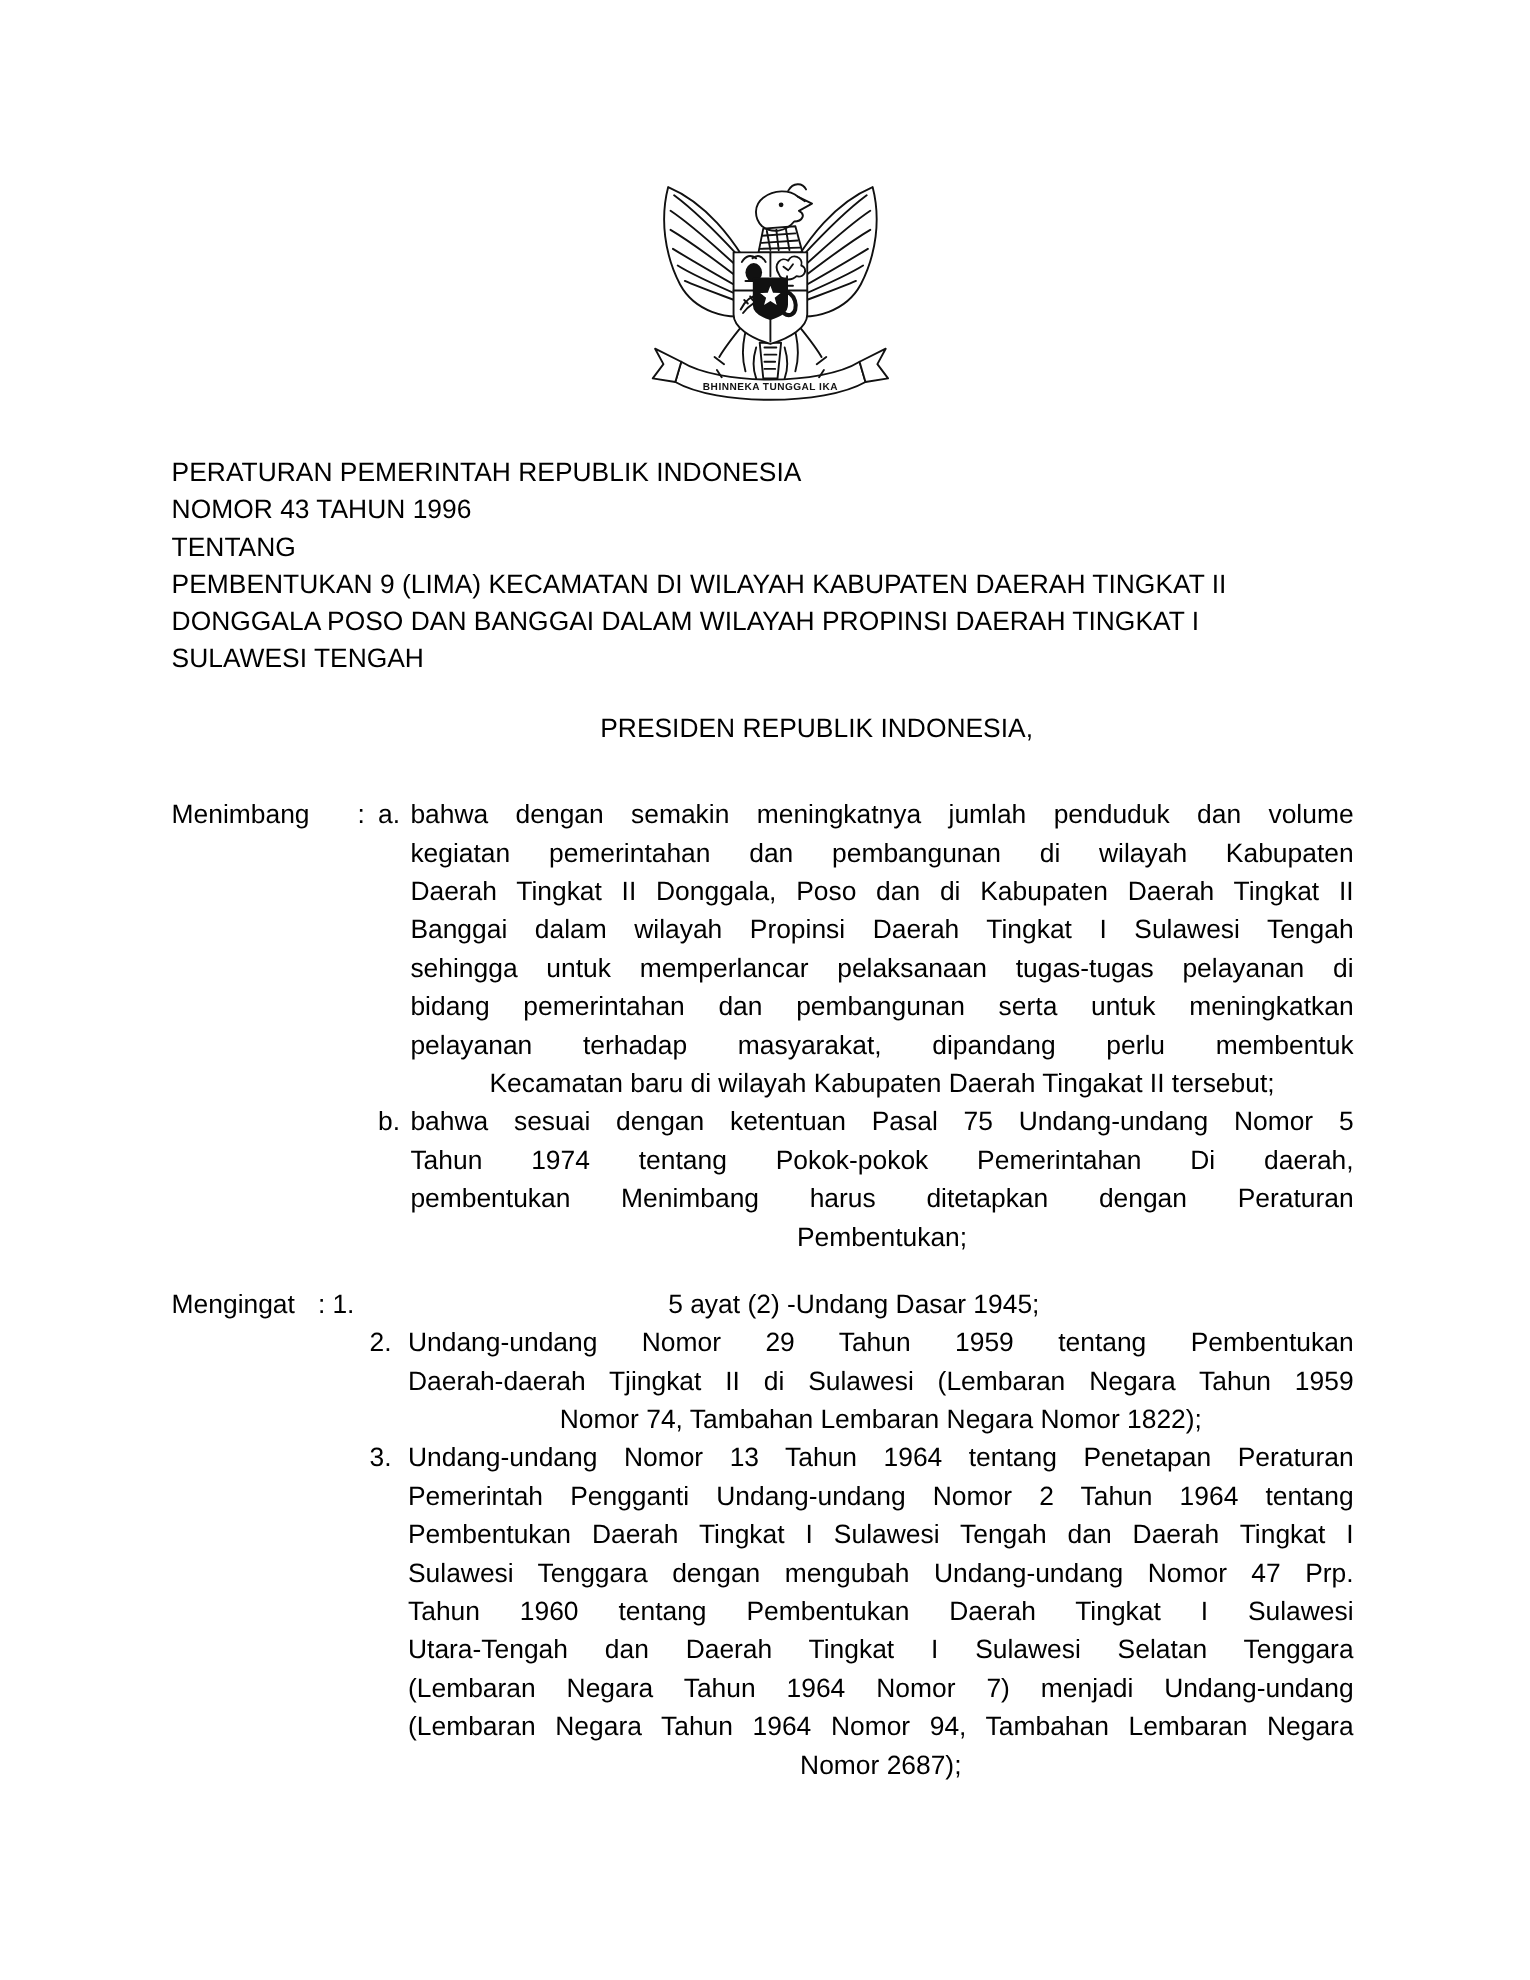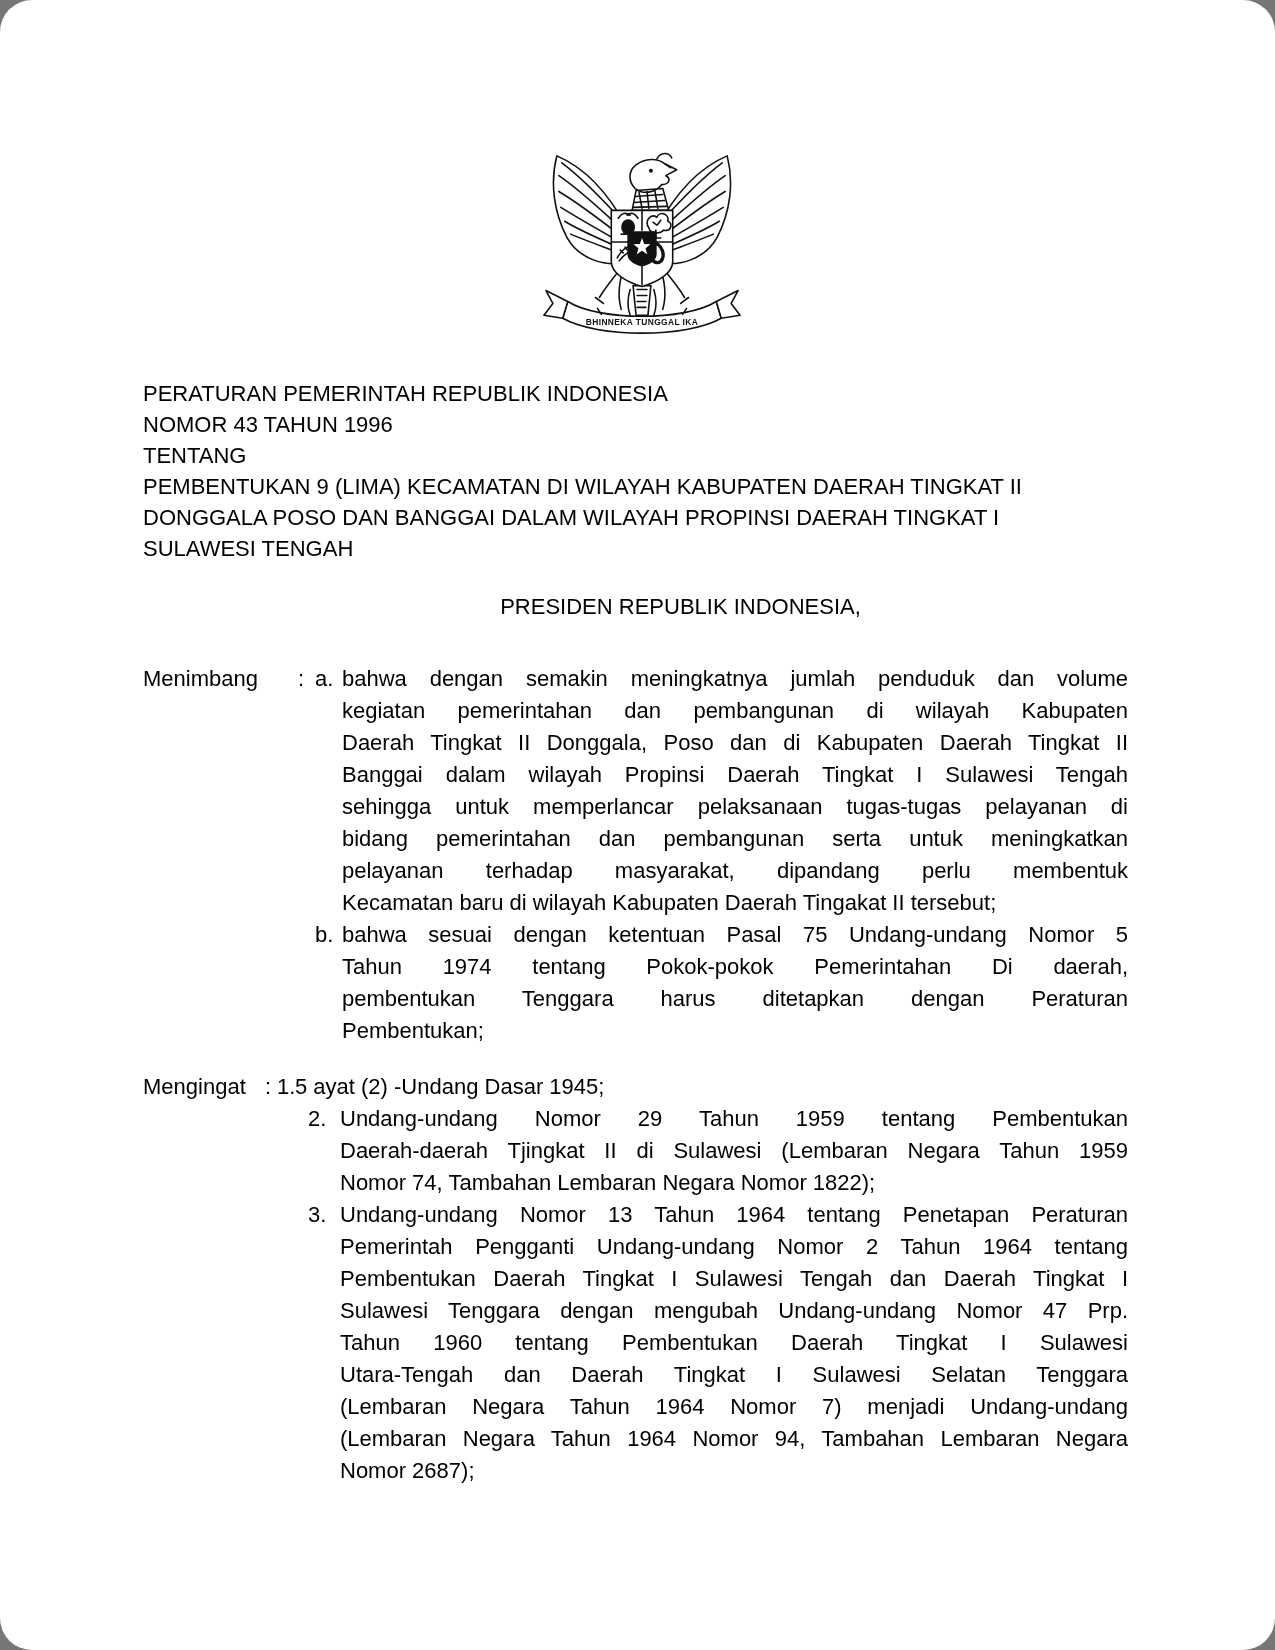--- a/index.html
+++ b/index.html
@@ -5,21 +5,20 @@
   html,body{margin:0;padding:0;background:#777;}
   .page{
     position:relative;
     width:1275px;height:1650px;
     margin:0 auto;
     background:#ffffff;
     color:#000;
     font-family:"Liberation Sans", sans-serif;
     font-size:22px;
     overflow:hidden;
-    border-radius:32px;
   }
   .emblem{
     position:absolute;
     left:538px;top:145px;
     width:208px;height:202px;
   }
   .emblem svg{width:100%;height:100%;display:block;}
   .content{
     position:absolute;
     left:143px;top:0;
@@ -54,21 +53,21 @@
   .c-items{flex:1;min-width:0;}
   .item{display:flex;align-items:flex-start;}
   .marker{flex:none;}
   .menimbang .marker{width:27px;}
   .mengingat .item .marker{width:18px;}
   .mengingat .item.indent{margin-left:31px;}
   .mengingat .item.indent .marker{width:32px;}
   .item-body{flex:1;min-width:0;}
   .line{height:32px;overflow:hidden;}
   .line.just{text-align:justify;text-align-last:justify;}
-  .line.last{text-align:left;}
+  .line.last{text-align:center;}
 </style>
 </head>
 <body>
 
 <div class="page">
 
   <div class="emblem">
     <svg viewBox="0 0 210 200" xmlns="http://www.w3.org/2000/svg">
       <g fill="none" stroke="#111" stroke-width="1.6" stroke-linecap="round" stroke-linejoin="round">
 
@@ -168,21 +167,21 @@
               <div class="line just">bidang pemerintahan dan pembangunan serta untuk meningkatkan</div>
               <div class="line just">pelayanan terhadap masyarakat, dipandang perlu membentuk</div>
               <div class="line last">Kecamatan baru di wilayah Kabupaten Daerah Tingakat II tersebut;</div>
             </div>
           </div>
           <div class="item">
             <span class="marker">b.</span>
             <div class="item-body">
               <div class="line just">bahwa sesuai dengan ketentuan Pasal 75 Undang-undang Nomor 5</div>
               <div class="line just">Tahun 1974 tentang Pokok-pokok Pemerintahan Di daerah,</div>
-              <div class="line just">pembentukan Tenggara harus ditetapkan dengan Peraturan</div>
+              <div class="line just">pembentukan Menimbang harus ditetapkan dengan Peraturan</div>
               <div class="line last">Pembentukan;</div>
             </div>
           </div>
         </div>
     </section>
 
     <section class="clause mengingat">
       <div class="c-label">Mengingat</div>
       <div class="c-colon">:</div>
       <div class="c-items">

